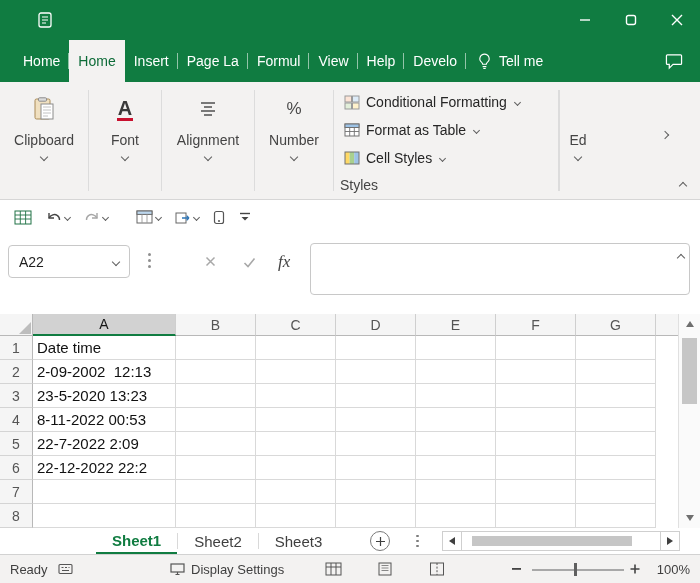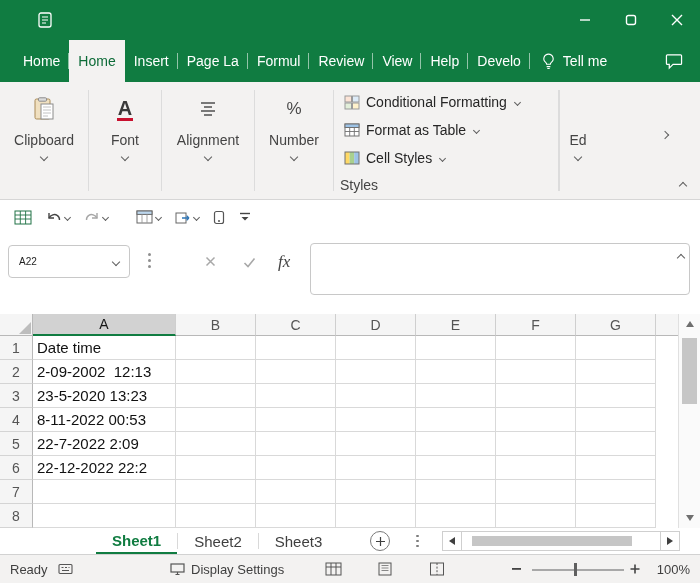--- a/index.html
+++ b/index.html
@@ -41,21 +41,21 @@
   .ribbon-collapse{position:absolute;right:14px;bottom:10px;}
 
   
   .qat{height:34px;background:#fff;display:flex;align-items:center;padding-left:10px;gap:6px;flex:none;}
   .qat-btn{display:flex;align-items:center;gap:3px;padding:3px 4px;}
   .qat .chev{width:5px;height:5px;}
   .qat-sep{width:8px;}
 
   
   .frow{height:80px;background:#fff;position:relative;flex:none;}
-  .name-box{position:absolute;left:8px;top:11px;width:122px;height:33px;border:1px solid #c8c8c8;border-radius:4px;display:flex;align-items:center;padding:0 10px;font-size:10px;color:#1f1f1f;background:#fff;}
+  .name-box{position:absolute;left:8px;top:11px;width:122px;height:33px;border:1px solid #c8c8c8;border-radius:4px;display:flex;align-items:center;padding:0 10px;font-size:14px;color:#1f1f1f;background:#fff;}
   .name-box .chev{margin-left:auto;}
   .f-dots{position:absolute;left:148px;top:19px;display:flex;flex-direction:column;gap:3px;}
   .f-dots i{width:3px;height:3px;border-radius:50%;background:#8f8f8f;}
   .f-cancel{position:absolute;left:205px;top:22px;line-height:0;}
   .f-check{position:absolute;left:243px;top:23px;line-height:0;}
   .f-fx{position:absolute;left:278px;top:18px;font-family:"Liberation Serif",serif;font-style:italic;font-size:17px;color:#444;}
   .f-input{position:absolute;left:310px;top:9px;width:380px;height:52px;border:1px solid #c8c8c8;border-radius:4px;background:#fff;font-size:14px;padding:4px 26px 4px 8px;color:#111;}
   .f-expand{position:absolute;right:16px;top:21px;}
 
   
@@ -151,23 +151,20 @@
     <div class="tab">
         <span>Insert</span>
       </div>
     <div class="tab">
         <span>Page La</span>
       </div>
     <div class="tab">
         <span>Formul</span>
       </div>
     <div class="tab">
-        <span>Review</span>
-      </div>
-    <div class="tab">
         <span>View</span>
       </div>
     <div class="tab">
         <span>Help</span>
       </div>
     <div class="tab">
         <span>Develo</span>
       </div>
     <div class="tellme">
       <span style="line-height:0;"><svg width="13" height="17" viewBox="0 0 14 18">

